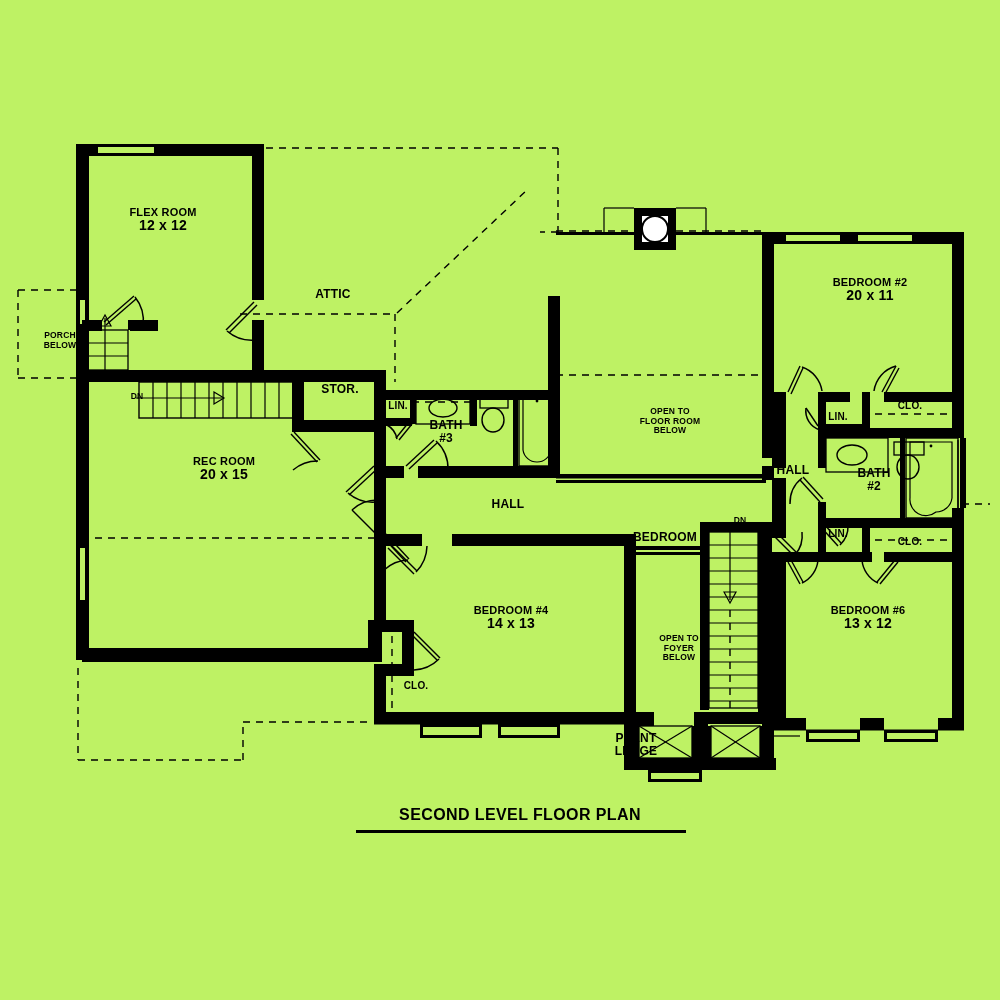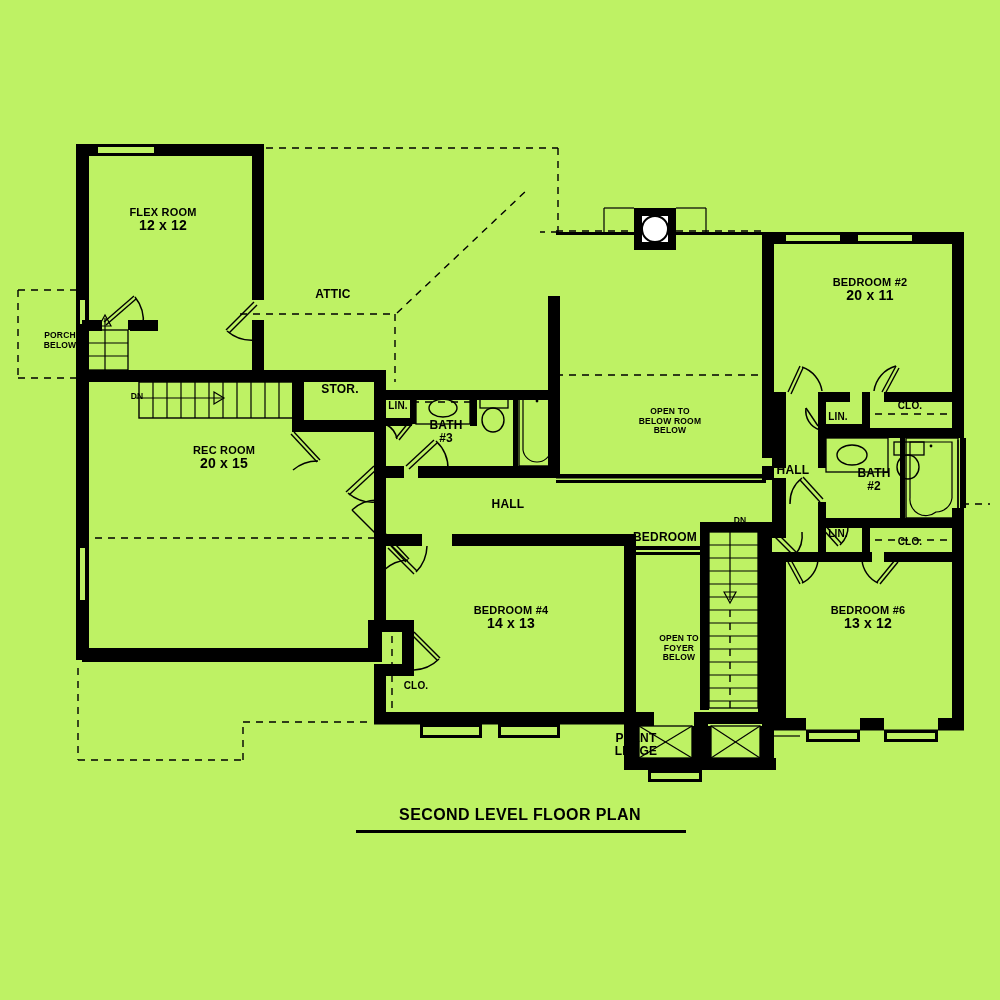--- a/index.html
+++ b/index.html
@@ -426,21 +426,21 @@
     <path class="thin2" d="M774,736 L800,736"></path>
   </g>
 
 </svg>
 
 <div class="lbl" style="left:163px;top:220px">
   <span class="rm-name stack">FLEX ROOM</span>
   <span class="rm-dim stack">12 x 12</span>
 </div>
 
-<div class="lbl" style="left:224px;top:458px">
+<div class="lbl" style="left:224px;top:469px">
   <span class="rm-name stack">REC ROOM</span>
   <span class="rm-dim stack">20 x 15</span>
 </div>
 
 <div class="lbl" style="left:870px;top:290px">
   <span class="rm-name stack">BEDROOM #2</span>
   <span class="rm-dim stack">20 x 11</span>
 </div>
 
 <div class="lbl" style="left:868px;top:618px">
@@ -482,21 +482,21 @@
 <div class="lbl small" style="left:910px;top:542px">CLO.</div>
 <div class="lbl small" style="left:416px;top:686px">CLO.</div>
 
 <div class="lbl" style="left:47px;top:341px">
   <span class="tiny stack">PORCH</span>
   <span class="tiny stack">BELOW</span>
 </div>
 
 <div class="lbl" style="left:657px;top:421px">
   <span class="tiny stack">OPEN TO</span>
-  <span class="tiny stack">BELOW ROOM</span>
+  <span class="tiny stack">FLOOR ROOM</span>
   <span class="tiny stack">BELOW</span>
 </div>
 
 <div class="lbl" style="left:666px;top:648px">
   <span class="tiny stack">OPEN TO</span>
   <span class="tiny stack">FOYER</span>
   <span class="tiny stack">BELOW</span>
 </div>
 
 <div class="lbl tiny" style="left:124px;top:397px">DN</div>

